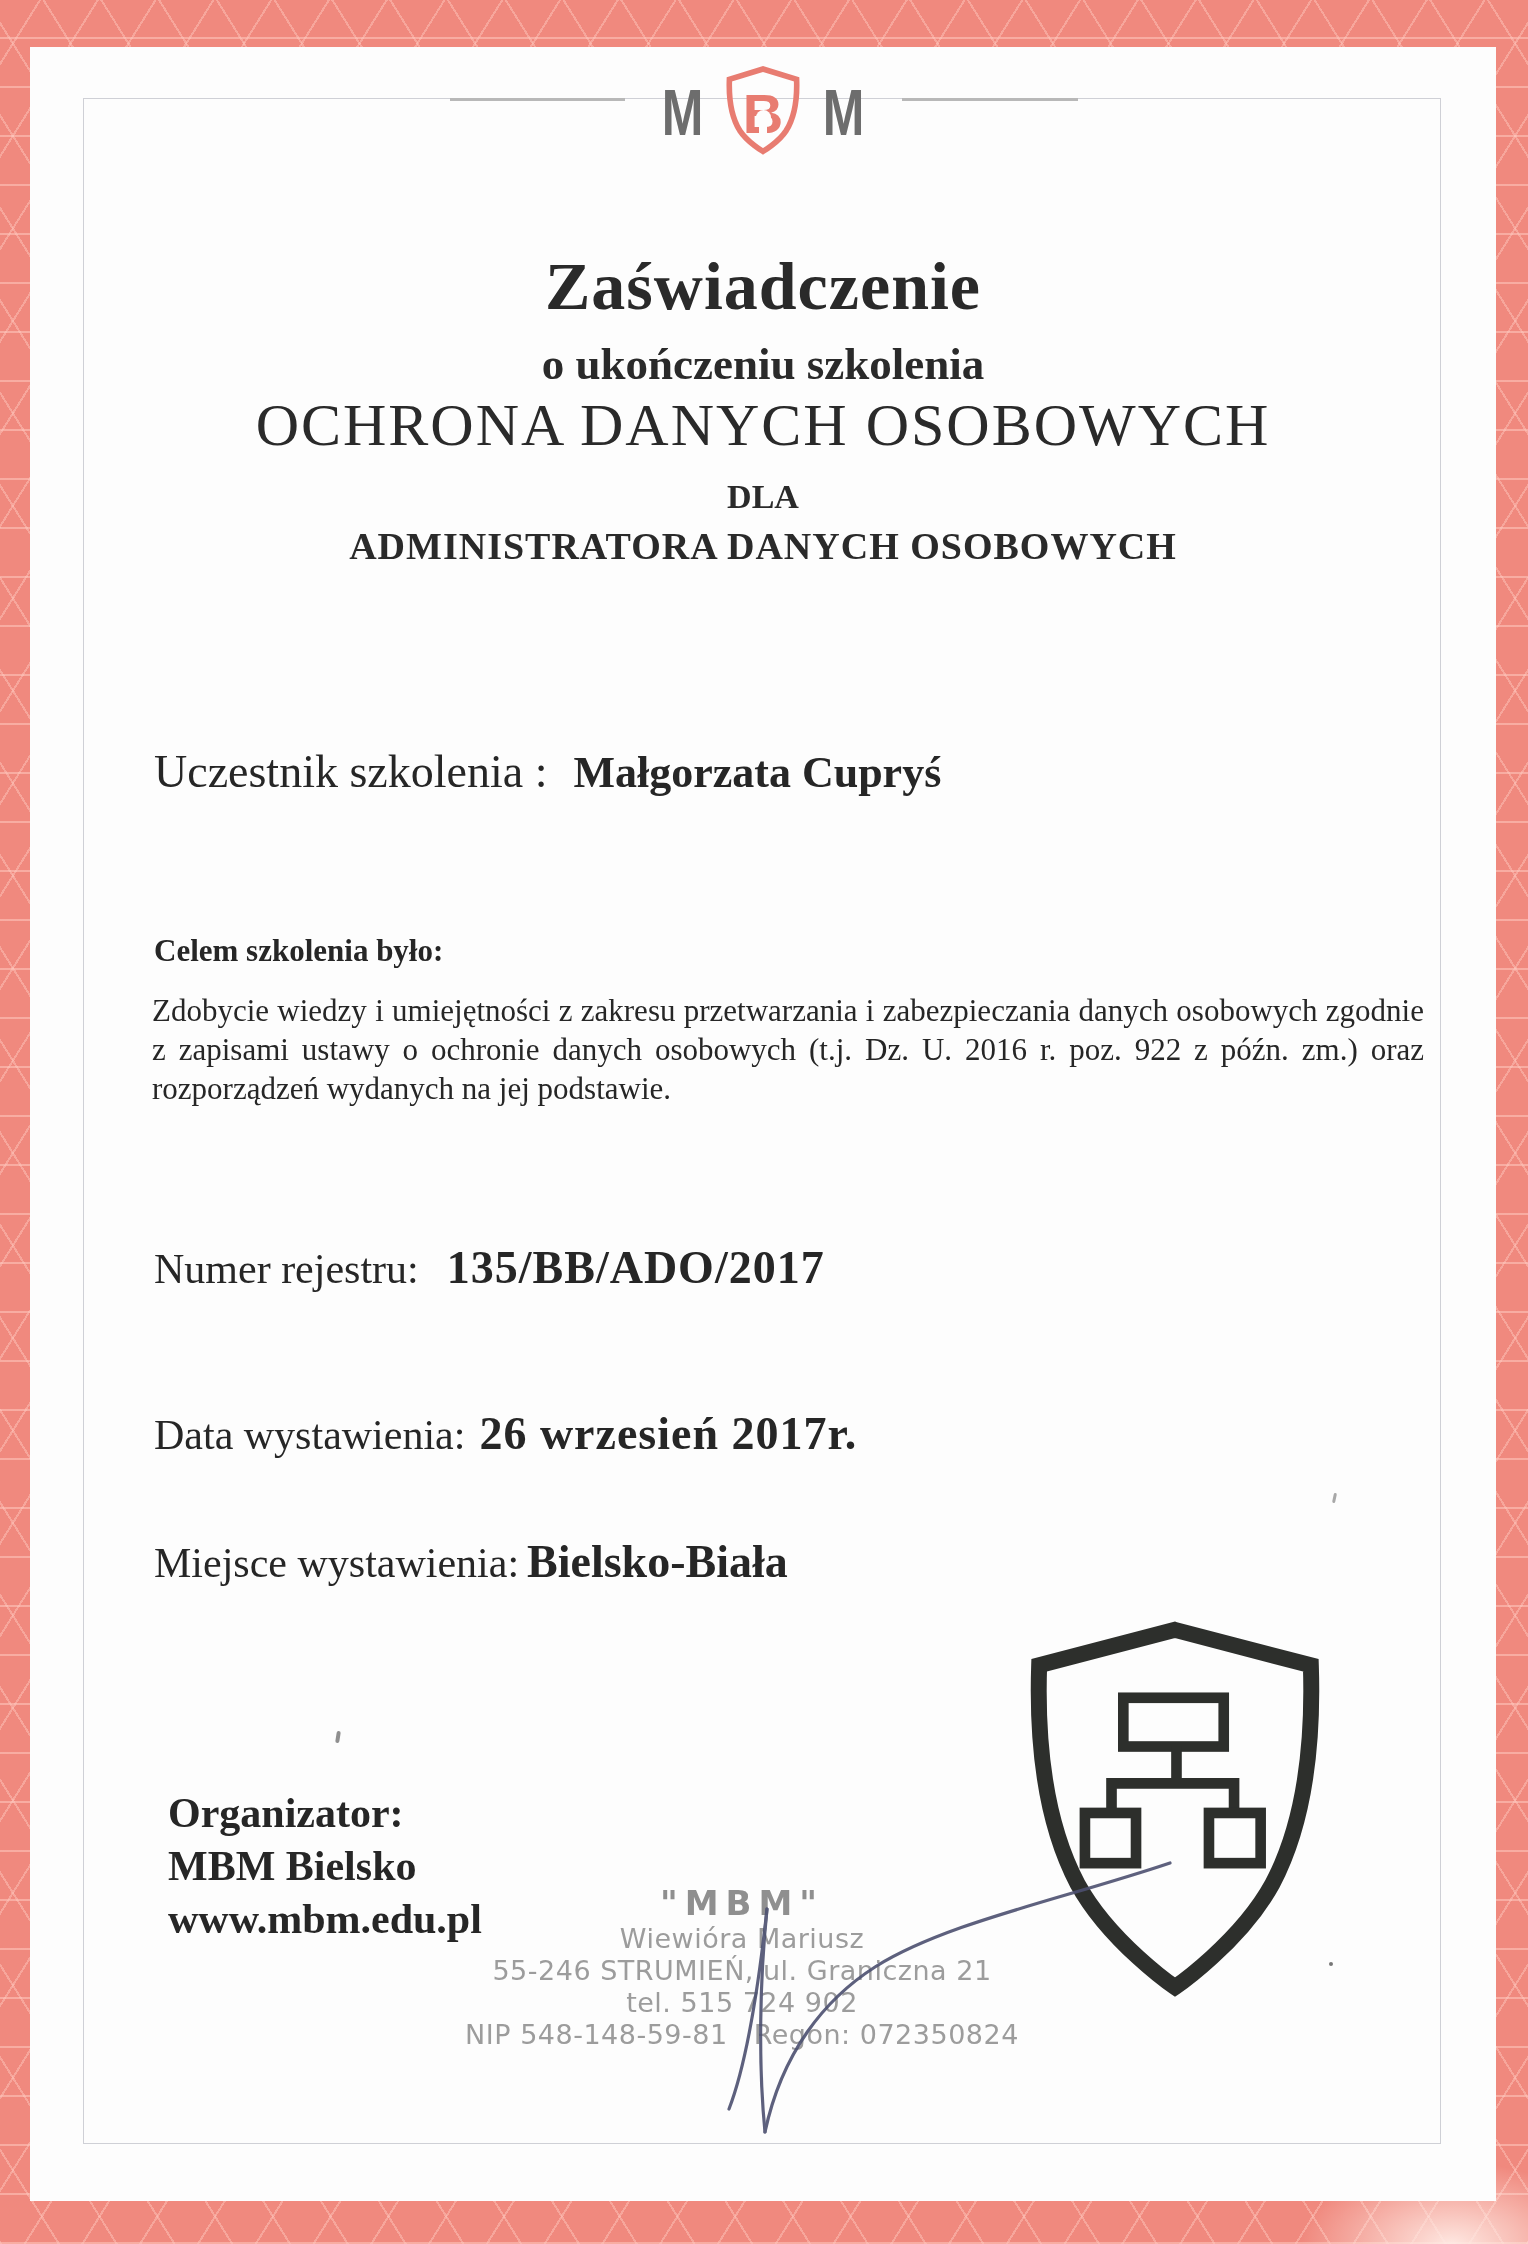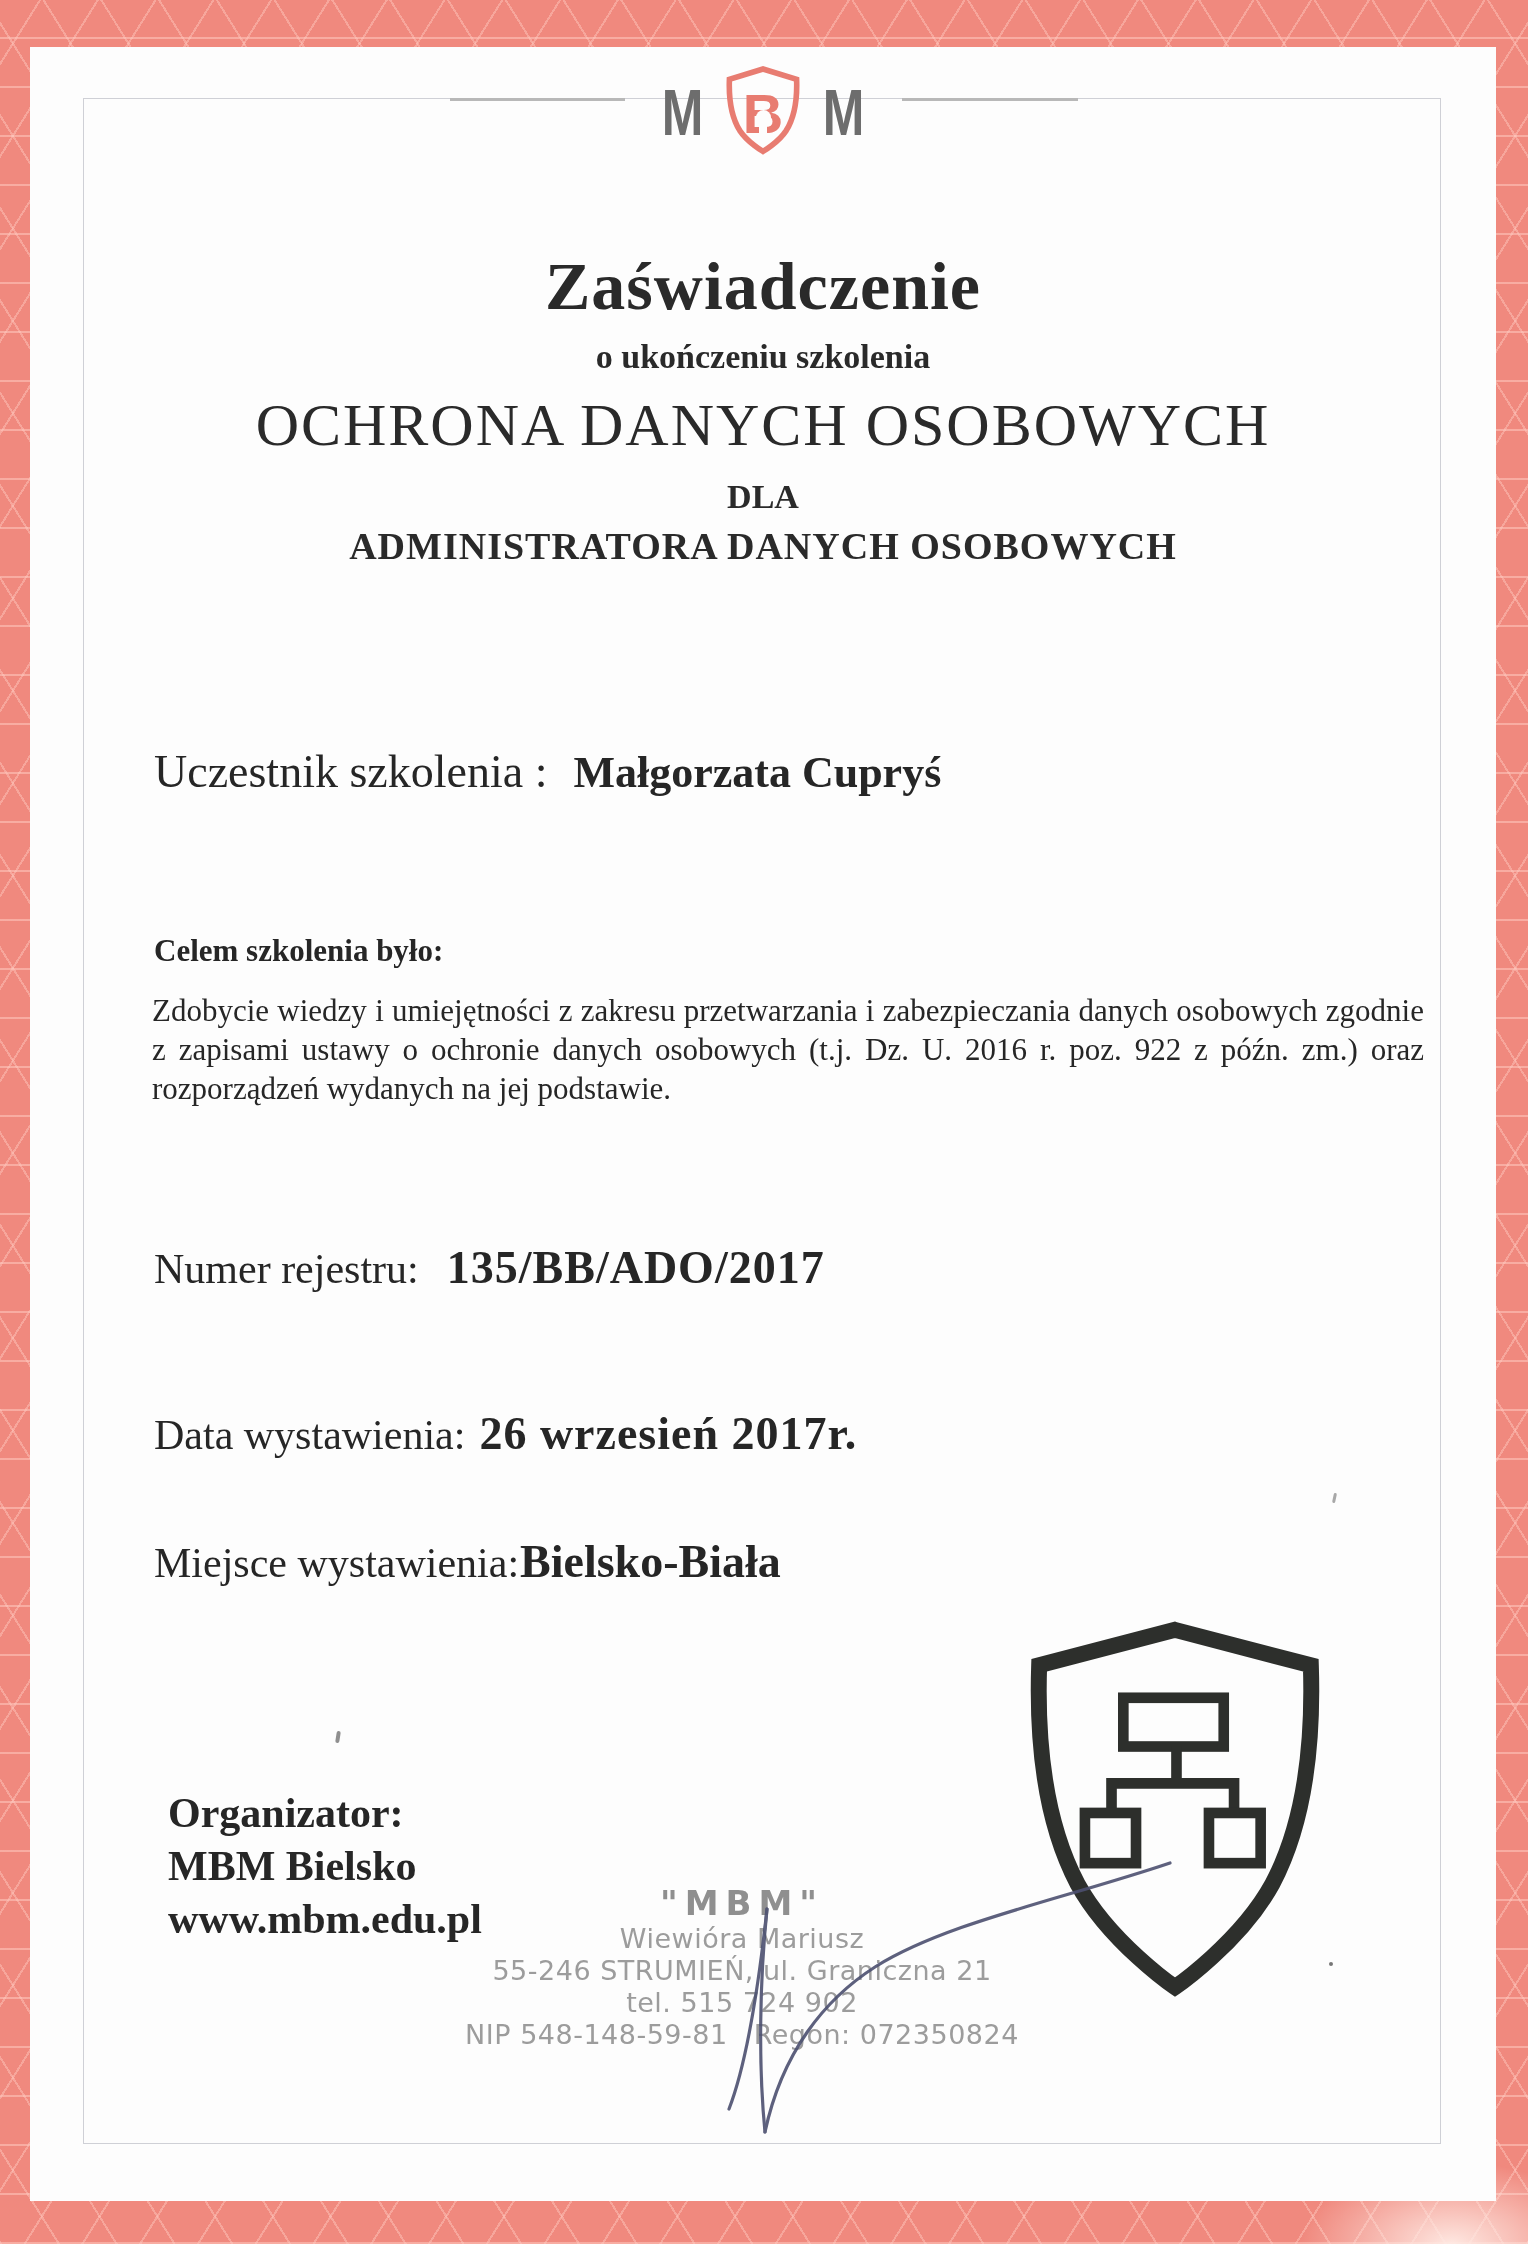--- a/index.html
+++ b/index.html
@@ -28,38 +28,38 @@
   .logo .m{font:700 64px/1 "Liberation Sans",sans-serif;color:#6d6d6d;transform:scaleX(.78);}
   .shieldbox{position:relative;width:80px;height:96px;}
   .shieldbox svg{position:absolute;inset:0;width:100%;height:100%;}
   .logo-b{position:absolute;left:50%;top:51%;transform:translate(-50%,-50%);font:700 56px/1 "Liberation Sans",sans-serif;color:#e87c71;}
   .kh-c{position:absolute;left:50%;top:45px;width:15px;height:15px;margin-left:-7px;background:#fdfdfd;border-radius:50%;}
   .kh-s{position:absolute;left:50%;top:57px;width:8px;height:13px;margin-left:-4px;background:#fdfdfd;}
 
   
   .center{position:absolute;left:0;right:0;text-align:center;white-space:nowrap;color:#2a2a2a;}
   .t-title{top:200px;font-size:68px;font-weight:700;letter-spacing:1px;}
-  .t-sub{top:291px;font-size:34px;font-weight:700;}
+  .t-sub{top:291px;font-size:45px;font-weight:700;}
   .t-course{top:344px;font-size:60px;letter-spacing:2px;}
   .t-dla{top:431px;font-size:34px;font-weight:700;}
   .t-aud{top:477px;font-size:38px;font-weight:700;letter-spacing:1px;}
 
   
   .line{position:absolute;left:124px;white-space:nowrap;}
   .val{font-weight:700;}
   .participant{top:698px;font-size:46px;}
   .participant .val{font-size:44px;margin-left:26px;}
   .goal-label{top:886px;font-size:31px;font-weight:700;}
   .goal-text{position:absolute;left:122px;top:944px;width:1272px;font-size:31px;line-height:39px;text-align:justify;}
   .registry{top:1194px;font-size:42px;}
   .registry .val{font-size:46px;margin-left:28px;letter-spacing:1px;}
   .issued{top:1344px;font-size:42px;margin-top:16px;}
   .issued .val{font-size:46px;margin-left:14px;letter-spacing:1px;}
   .place{top:1488px;font-size:42px;}
-  .place .val{font-size:46px;margin-left:1px;}
+  .place .val{font-size:46px;margin-left:8px;}
 
   
   .organizer{position:absolute;left:122px;top:1740px;font-size:42px;font-weight:700;line-height:53px;margin-left:16px;}
 
   
   .stamp{position:absolute;left:412px;top:1836px;width:600px;text-align:center;
          font-family:"DejaVu Sans","Liberation Sans",sans-serif;color:#9c9c9c;}
   .stamp .co{font-size:34px;font-weight:700;letter-spacing:7px;color:#8f8f8f;line-height:40px;}
   .stamp .ln{font-size:27px;line-height:32px;letter-spacing:.5px;text-align:center;}
   .stamp .ids span+span{margin-left:26px;}

